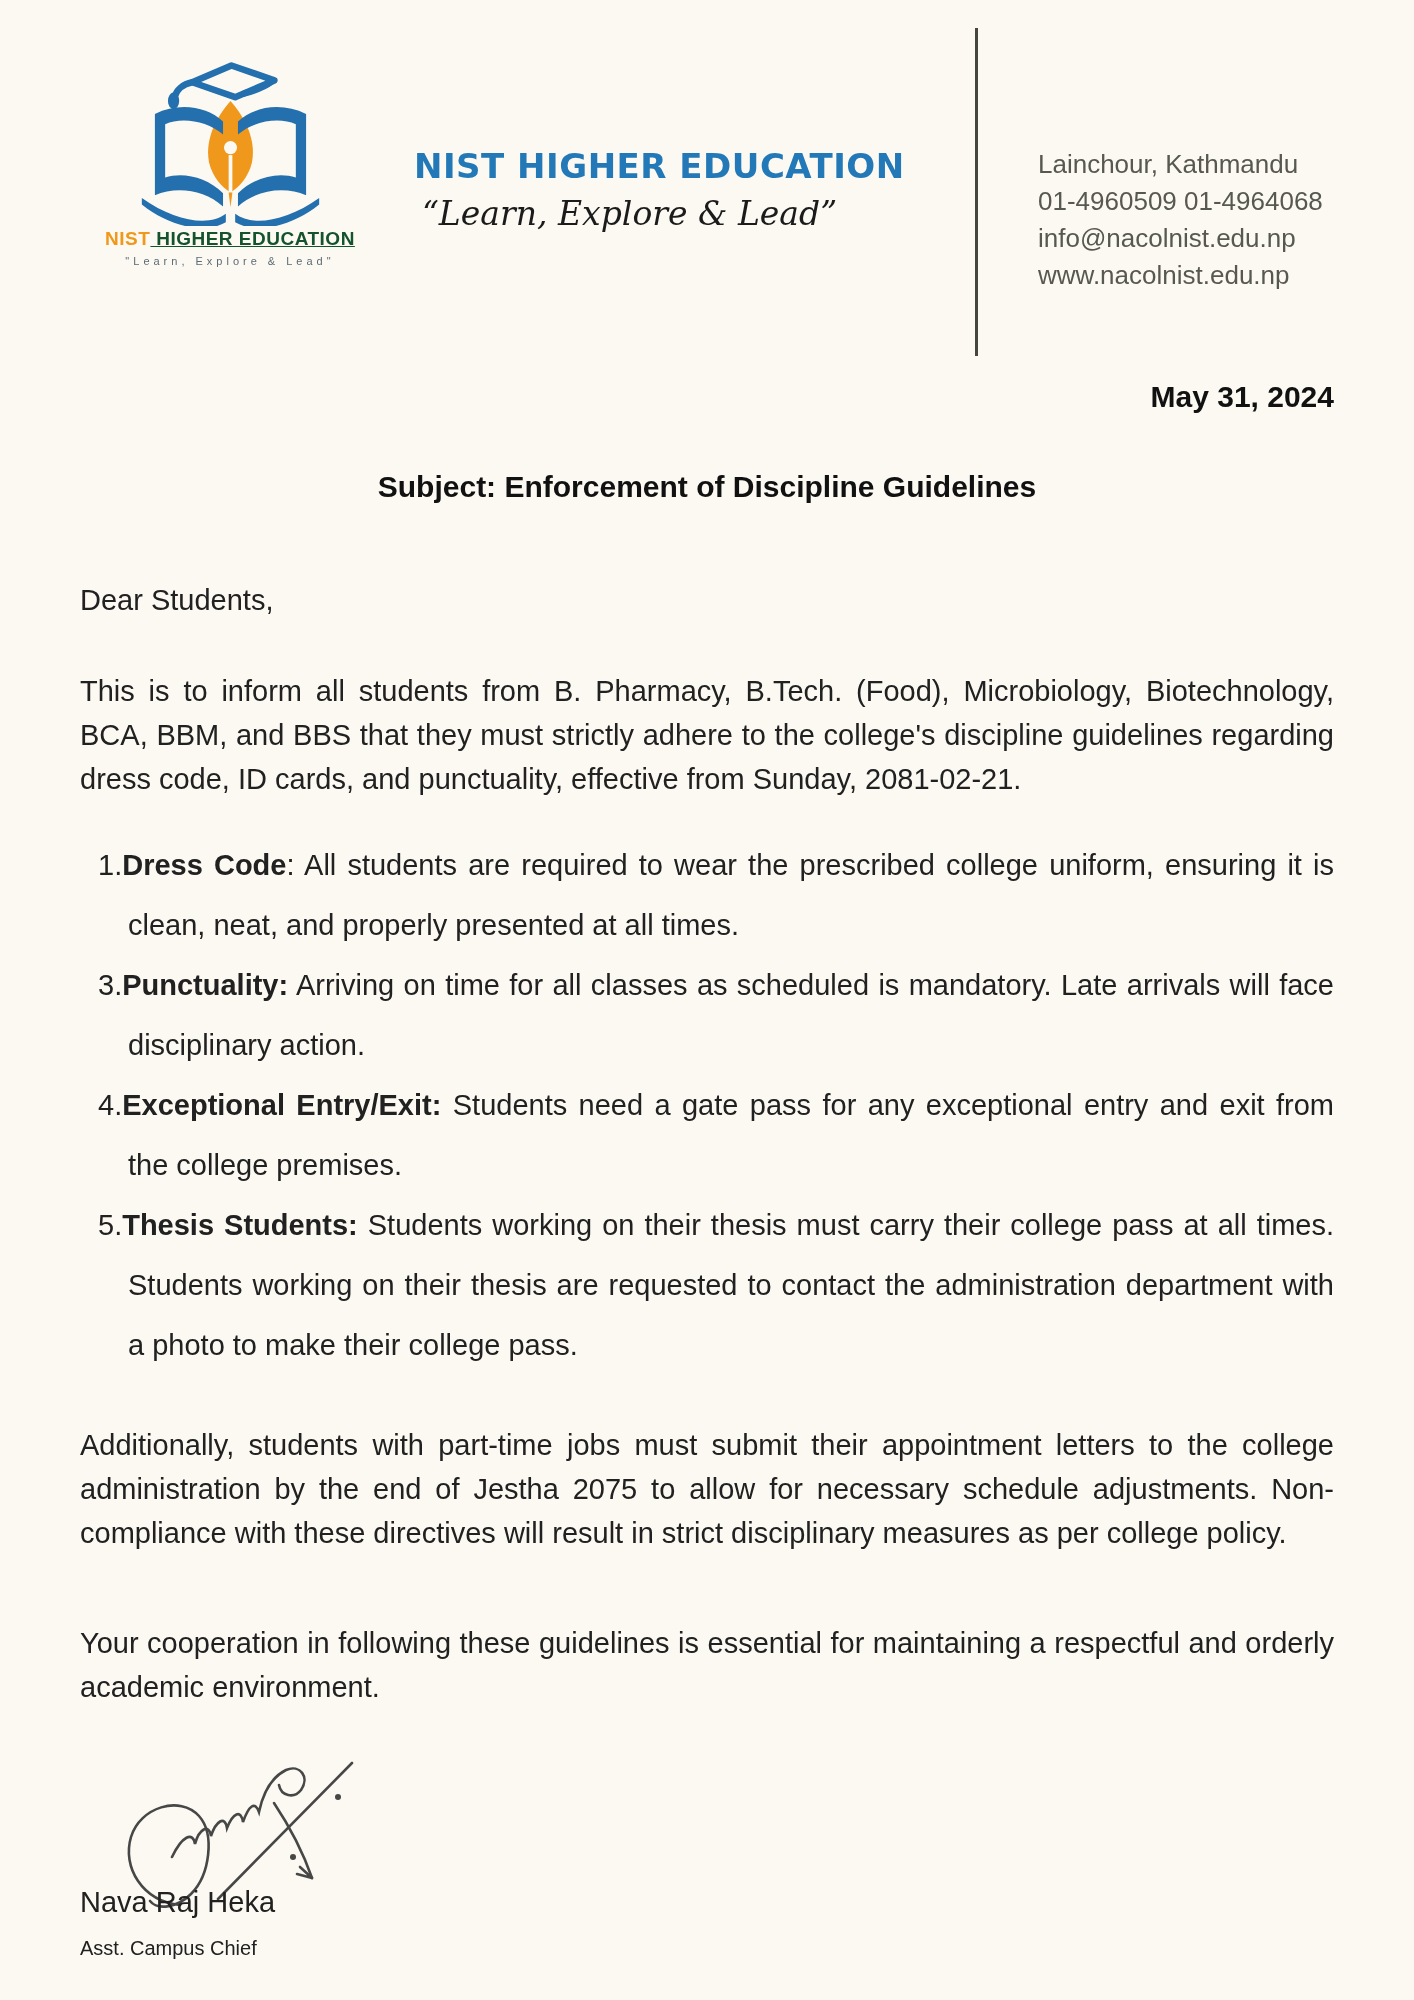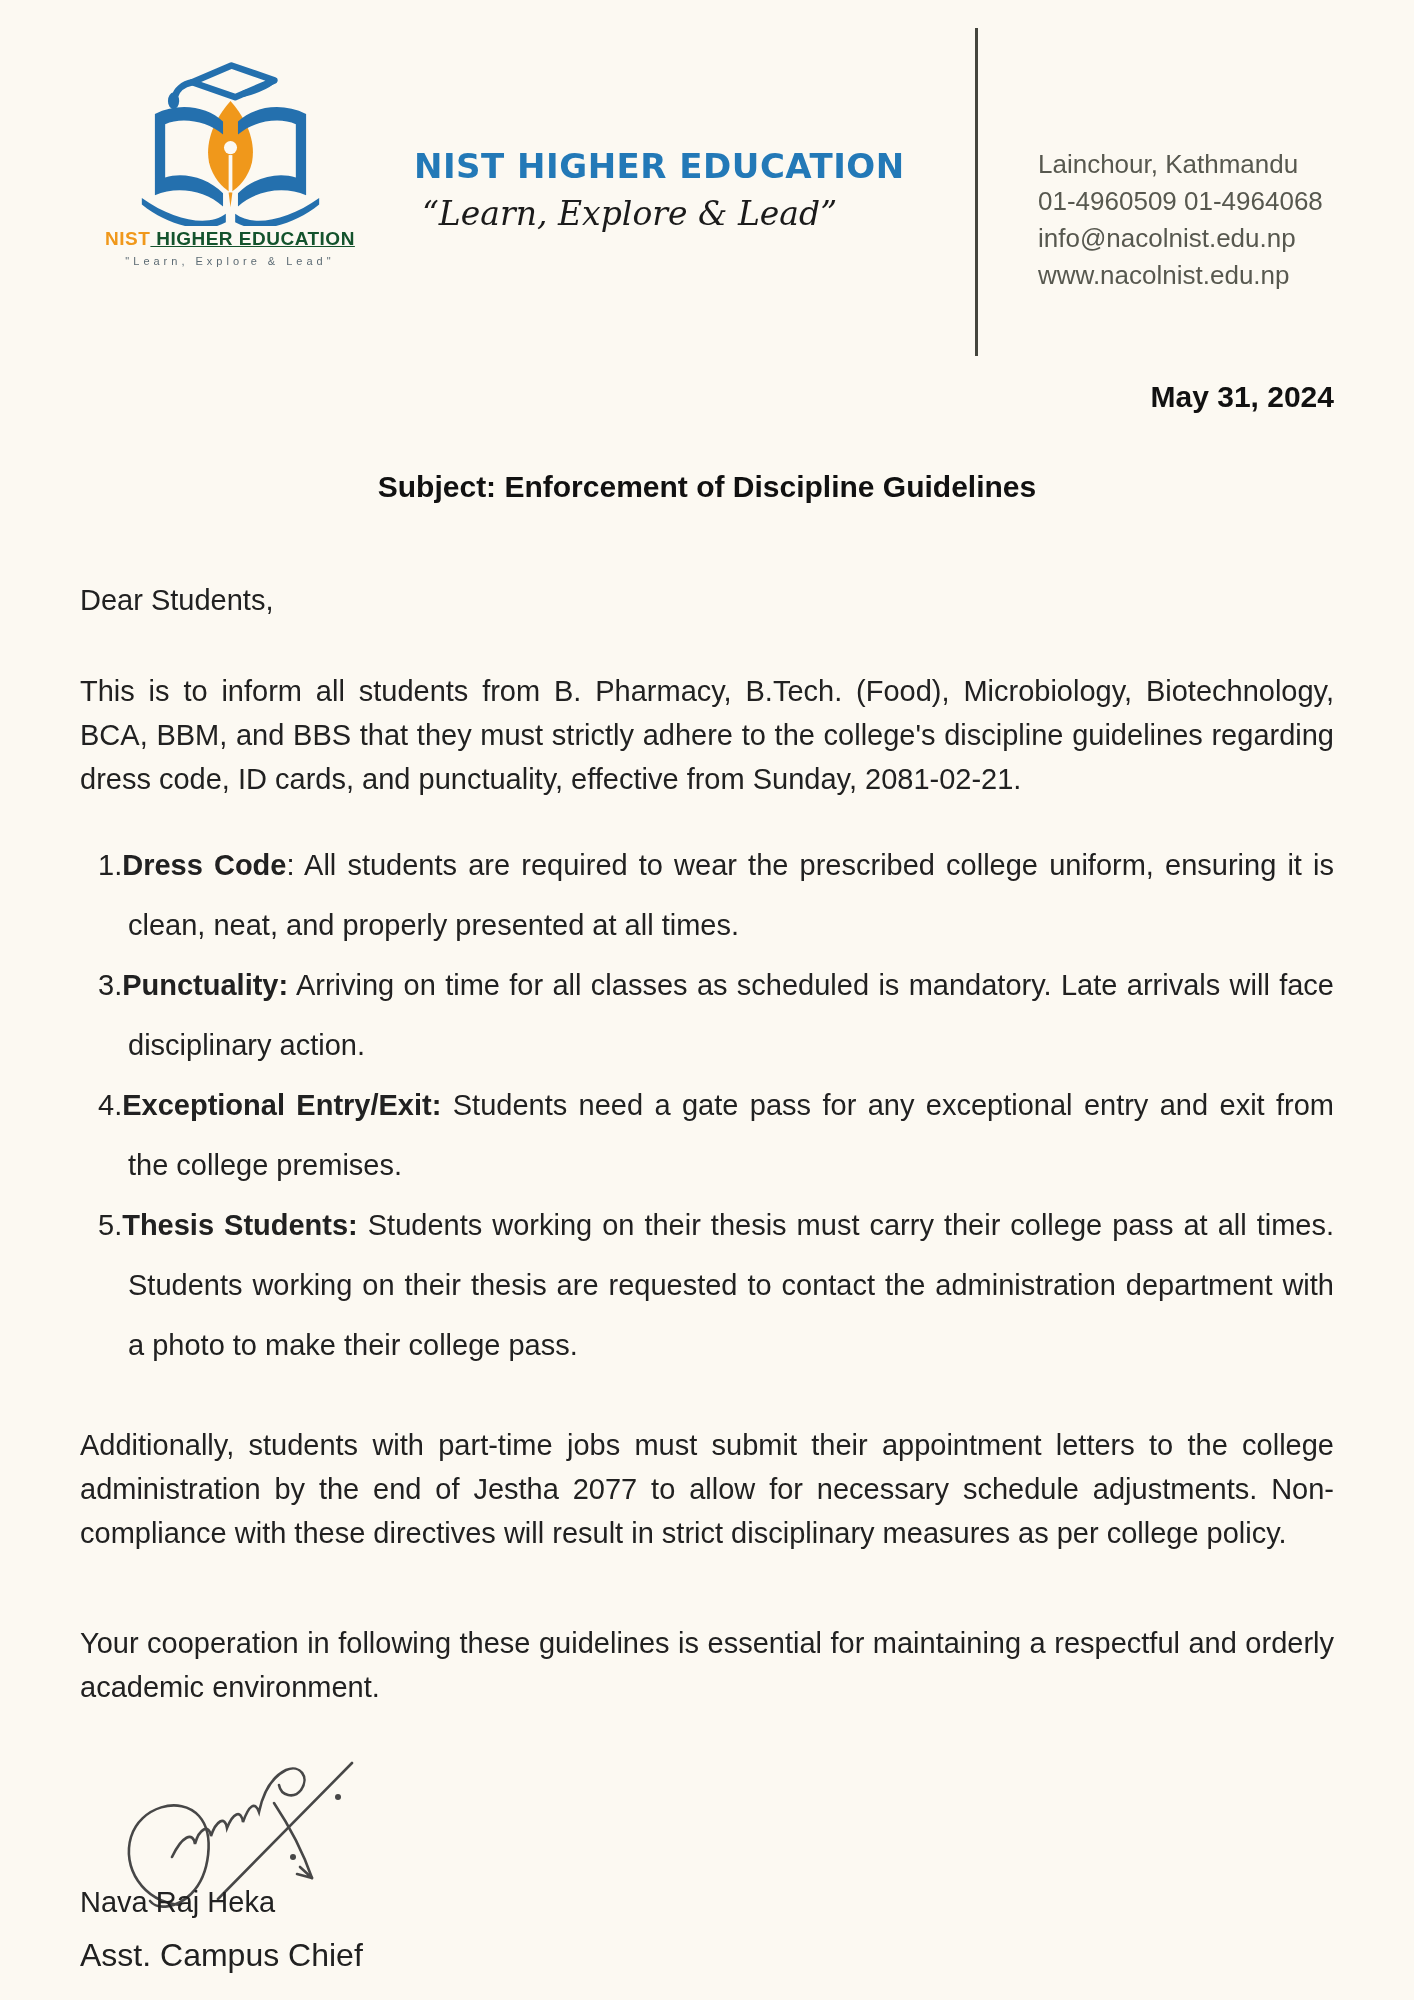--- a/index.html
+++ b/index.html
@@ -52,21 +52,21 @@
   }
   .rule .rtitle { font-weight:bold; }
 
   .closing1 { margin-top:48px; }
   .closing2 { margin-top:66px; }
 
   
   .sig-block { margin-top:26px; }
   .sig-svg { width:290px; height:186px; display:block; margin-left:22px; margin-bottom:-42px; }
   .sig-name  { font-size:29px; line-height:46px; }
-  .sig-title { font-size:32px; line-height:46px;margin-top:7px; }
+  .sig-title { font-size:20px; line-height:46px; }
 </style>
 </head>
 <body>
 
 <div class="page">
 
   <div class="header">
 
     <div class="logo-block">
       <svg class="logo-svg" viewBox="0 0 210 180" aria-hidden="true">
@@ -117,21 +117,21 @@
 
   <p class="para justify intro">This is to inform all students from B. Pharmacy, B.Tech. (Food), Microbiology, Biotechnology, BCA, BBM, and BBS that they must strictly adhere to the college's discipline guidelines regarding dress code, ID cards, and punctuality, effective from Sunday, 2081-02-21.</p>
 
   <ol class="rules">
     <li class="rule"><span>1.</span><span class="rtitle">Dress Code</span><span>: All students are required to wear the prescribed college uniform, ensuring it is clean, neat, and properly presented at all times.</span></li>
     <li class="rule"><span>3.</span><span class="rtitle">Punctuality:</span><span> Arriving on time for all classes as scheduled is mandatory. Late arrivals will face disciplinary action.</span></li>
     <li class="rule"><span>4.</span><span class="rtitle">Exceptional Entry/Exit:</span><span> Students need a gate pass for any exceptional entry and exit from the college premises.</span></li>
     <li class="rule"><span>5.</span><span class="rtitle">Thesis Students:</span><span> Students working on their thesis must carry their college pass at all times. Students working on their thesis are requested to contact the administration department with a photo to make their college pass.</span></li>
   </ol>
 
-  <p class="para justify closing1">Additionally, students with part-time jobs must submit their appointment letters to the college administration by the end of Jestha 2077 to allow for necessary schedule adjustments. Non-compliance with these directives will result in strict disciplinary measures as per college policy.</p>
+  <p class="para justify closing1">Additionally, students with part-time jobs must submit their appointment letters to the college administration by the end of Jestha 2075 to allow for necessary schedule adjustments. Non-compliance with these directives will result in strict disciplinary measures as per college policy.</p>
   <p class="para justify closing2">Your cooperation in following these guidelines is essential for maintaining a respectful and orderly academic environment.</p>
 
   <div class="sig-block">
     <svg class="sig-svg" viewBox="0 0 290 186" aria-hidden="true">
       <g stroke="#474747" stroke-width="2.6" fill="none" stroke-linecap="round">
         <path d="M78 170 C 40 166 20 132 29 102 C 38 72 78 60 97 81 C 113 99 108 140 89 159 C 76 172 56 176 48 166"></path>
         <path d="M70 122 C 80 101 91 96 93 109 C 97 94 107 88 109 101 C 114 86 123 80 125 93 C 131 78 139 74 141 87 C 147 70 153 66 157 77 C 161 58 170 42 184 35 C 198 29 208 42 199 55 C 192 64 179 61 177 50"></path>
         <path d="M116 164 L 250 28"></path>
         <path d="M172 68 C 188 92 202 120 210 143"></path>
         <path d="M210 143 L 198 132 M210 143 L 195 139"></path>

